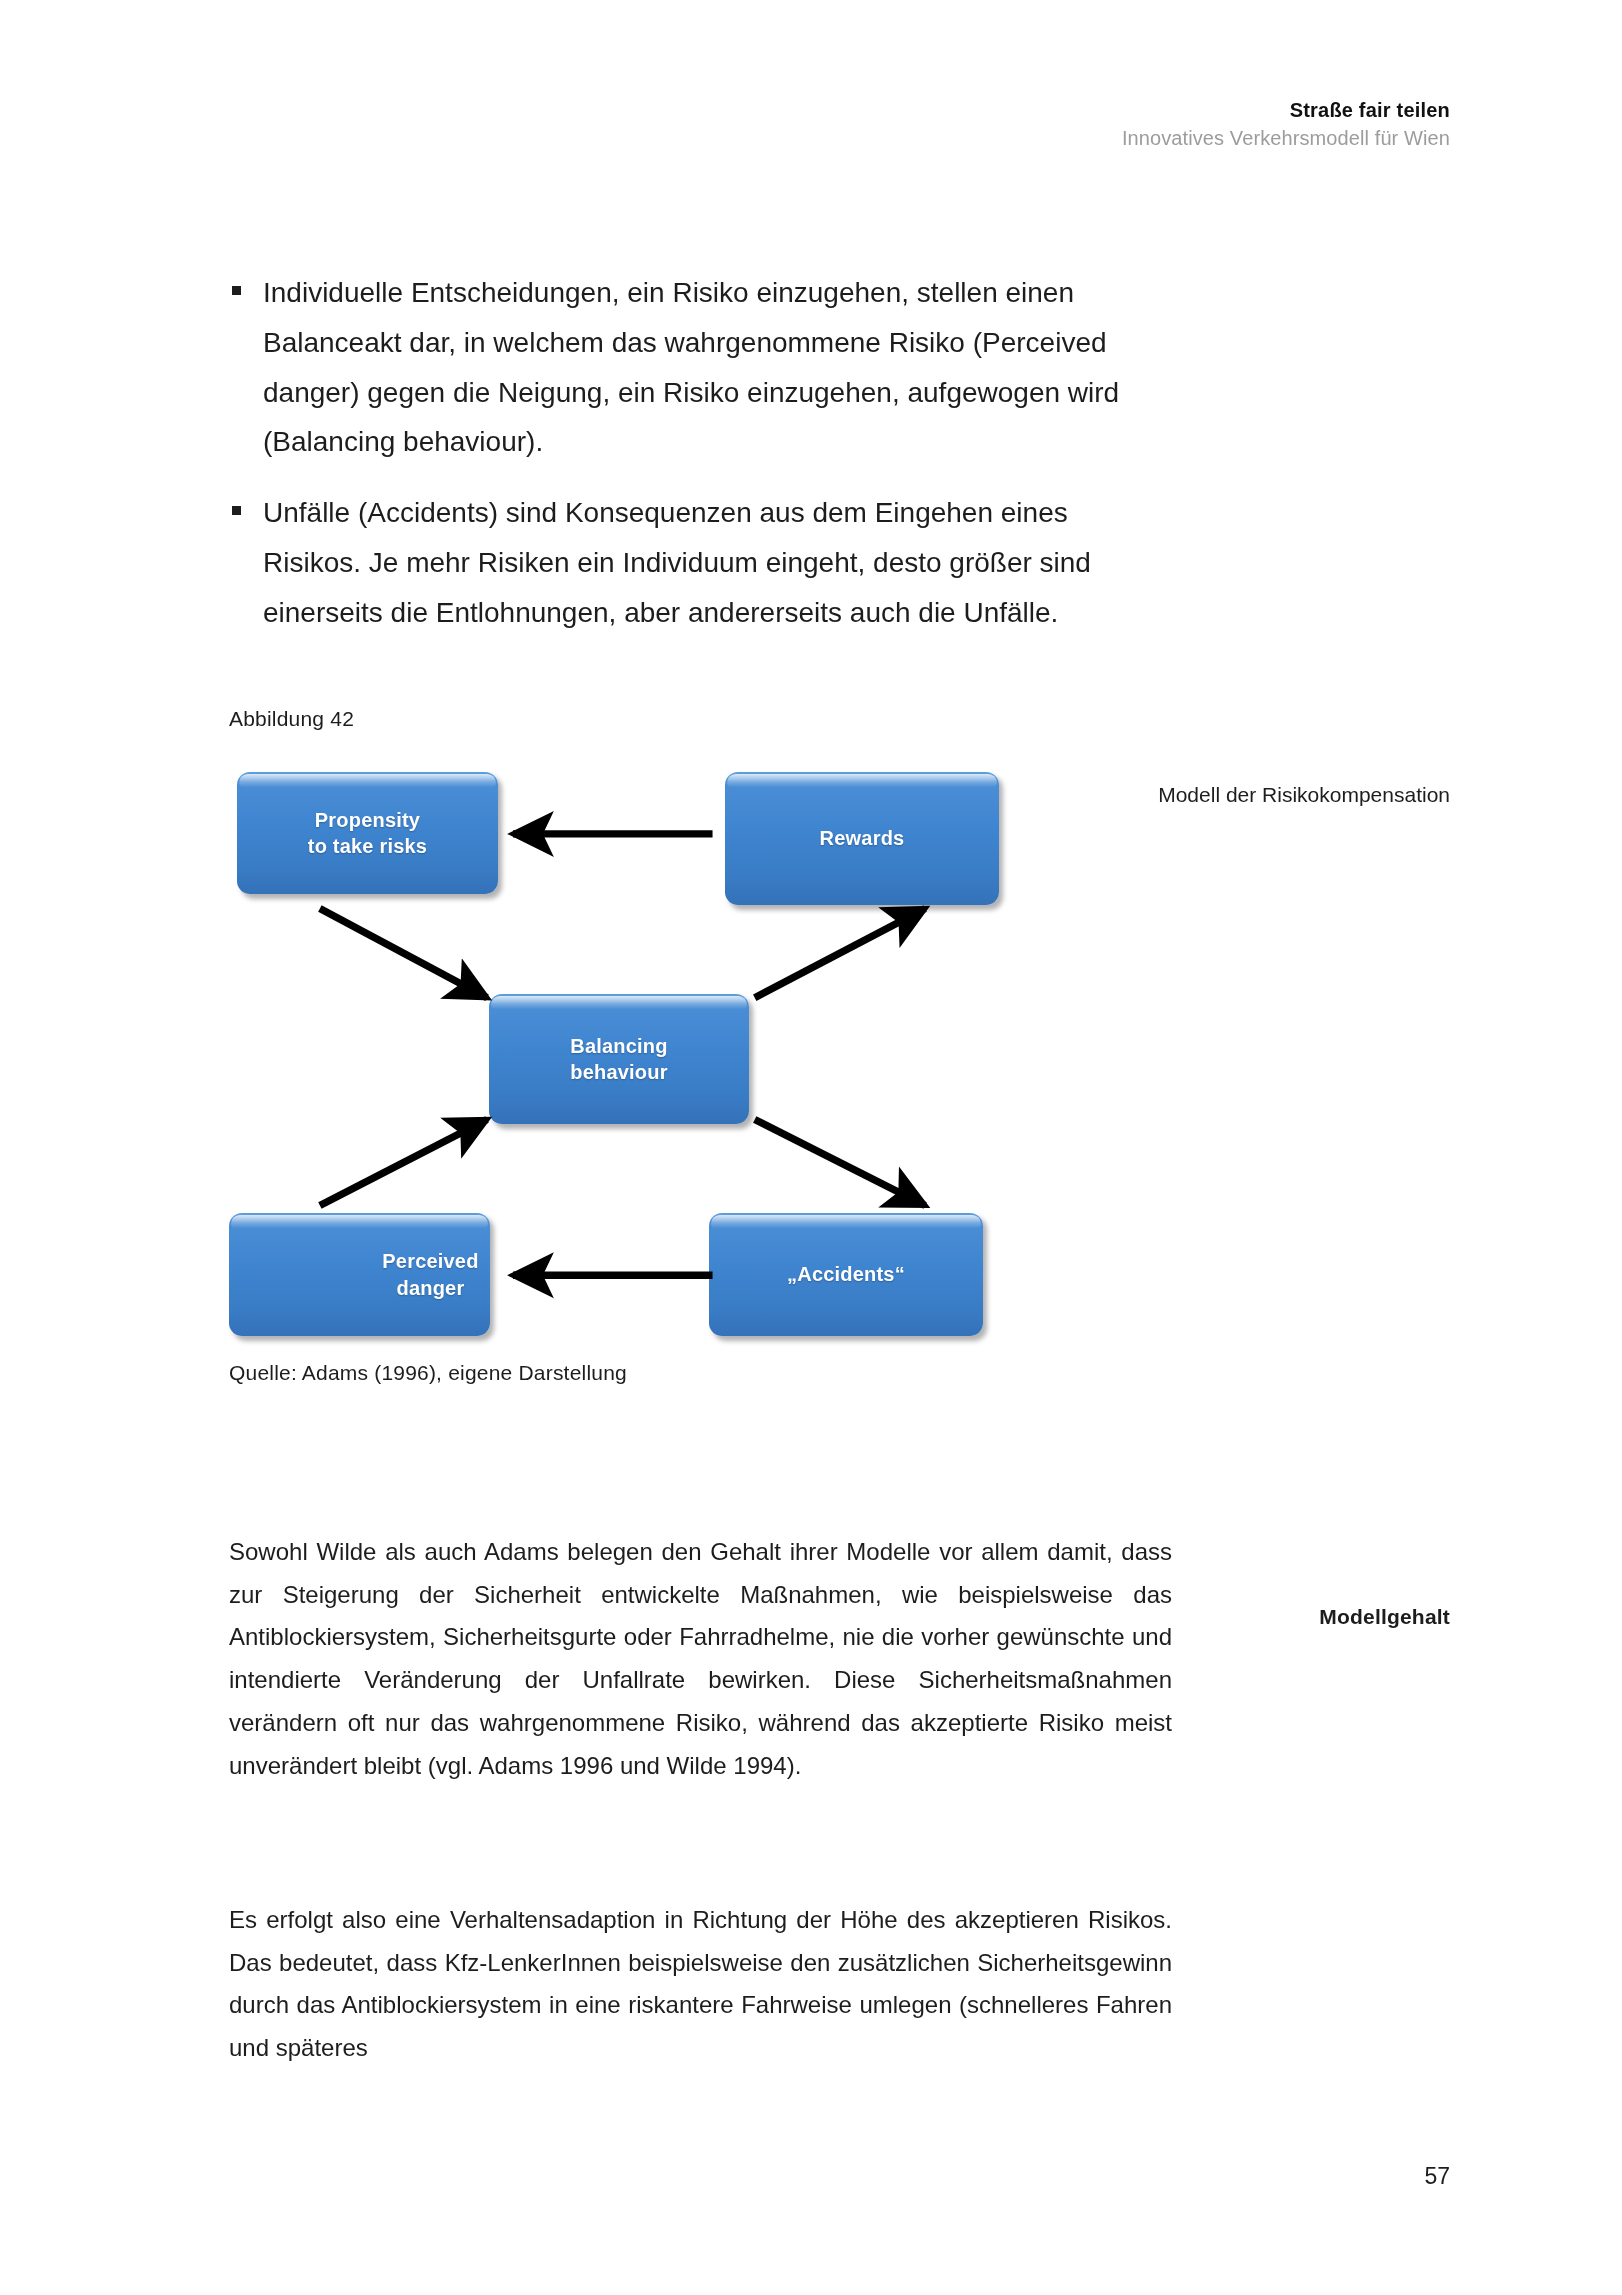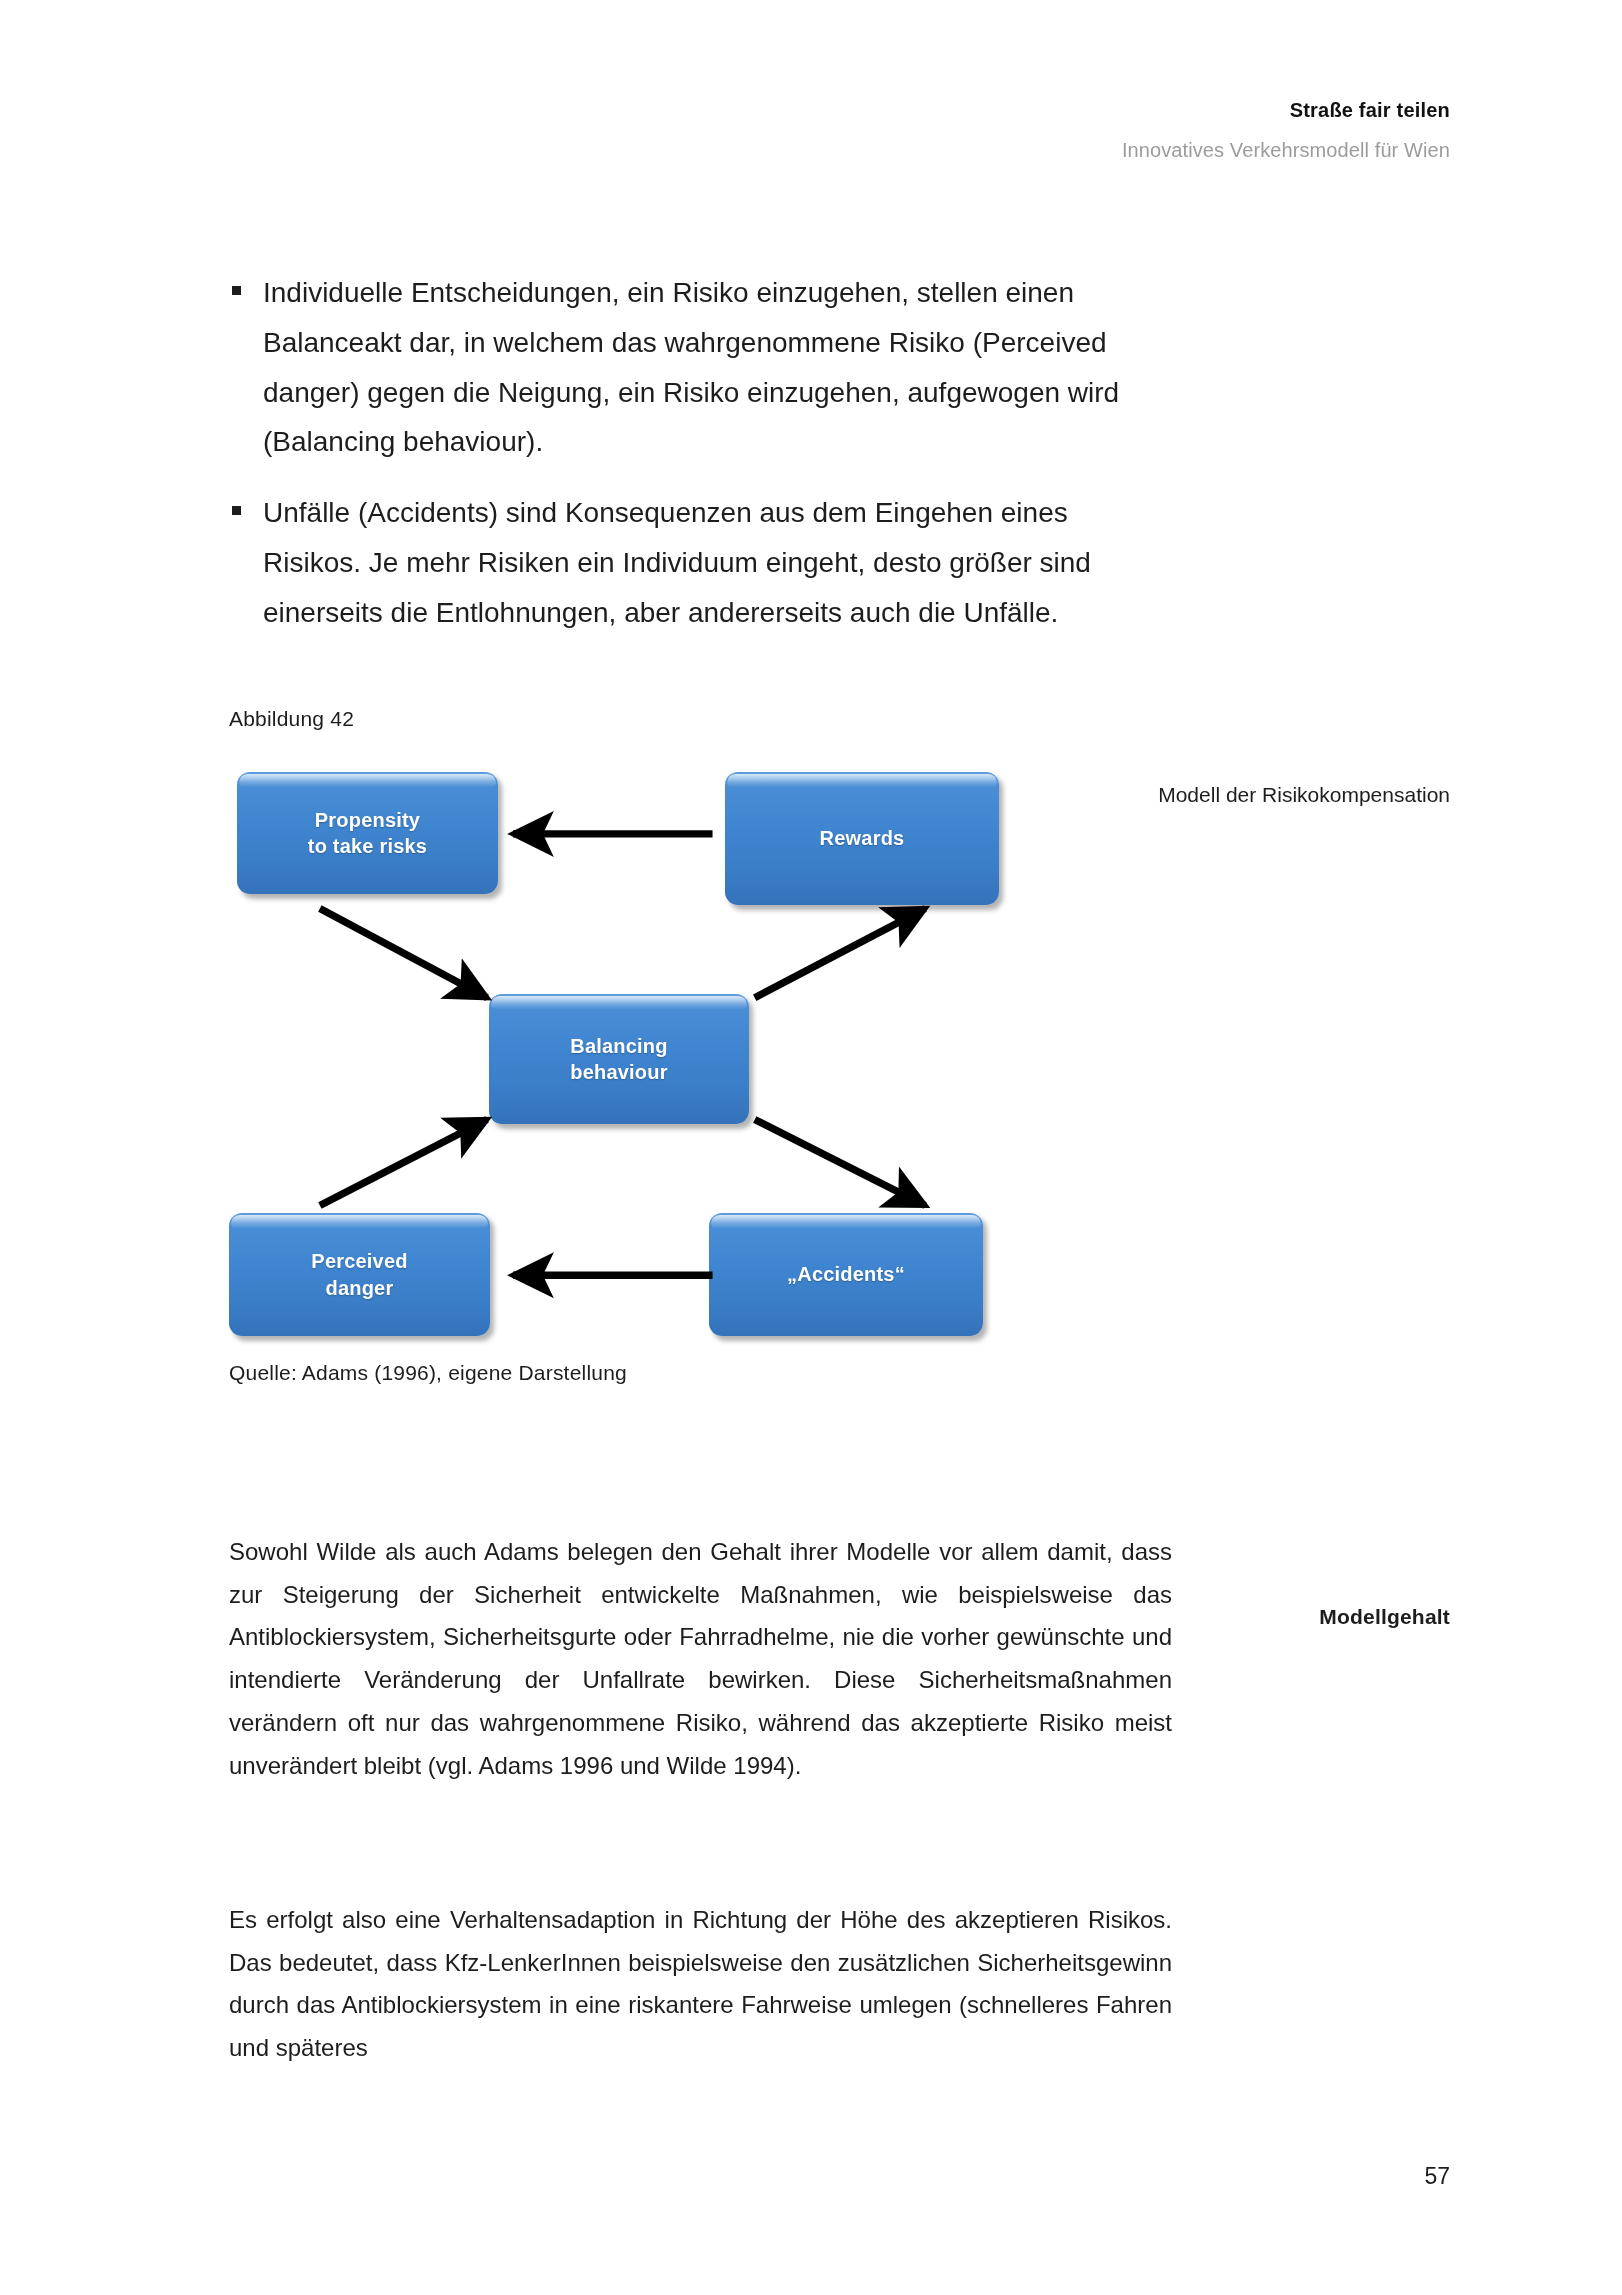--- a/index.html
+++ b/index.html
@@ -33,21 +33,21 @@
     font-size: 20px;
     font-weight: bold;
     color: #111111;
     letter-spacing: 0.2px;
   }
   .doc-header .subtitle {
     font-size: 20px;
     font-weight: normal;
     color: #9c9c9c;
     letter-spacing: 0.1px;
-    margin-top: 12px;
+    margin-top: 0;
   }
 
   
   .bullet-list {
     position: absolute;
     left: 229px;
     top: 268px;
     width: 892px;
   }
   .bullet-item {
@@ -138,21 +138,21 @@
                 rgba(255,255,255,0.78) 0%,
                 rgba(255,255,255,0.26) 60%,
                 rgba(255,255,255,0.02) 100%);
     pointer-events: none;
   }
   .node-label { position: relative; z-index: 1; padding: 0 11.4px; }
 
   .node.propensity { left: 8px;   top: 3.2px;   width: 261px; height: 122px; }
   .node.rewards    { left: 496px; top: 3.2px;   width: 274px; height: 133px; }
   .node.balancing  { left: 260px; top: 225px; width: 260px; height: 130px; }
-  .node.perceived  { left: 0px;   top: 444px; width: 261px; height: 123px; }
+  .node.perceived  { left: 0px;   top: 444px; width: 261px; height: 123px; justify-content: flex-end; }
   .node.accidents  { left: 480px; top: 444px; width: 274px; height: 123px; }
 
   .arrow-layer {
     position: absolute;
     left: 0; top: 0;
     width: 787px;
     height: 576px;
     pointer-events: none;
   }
 

